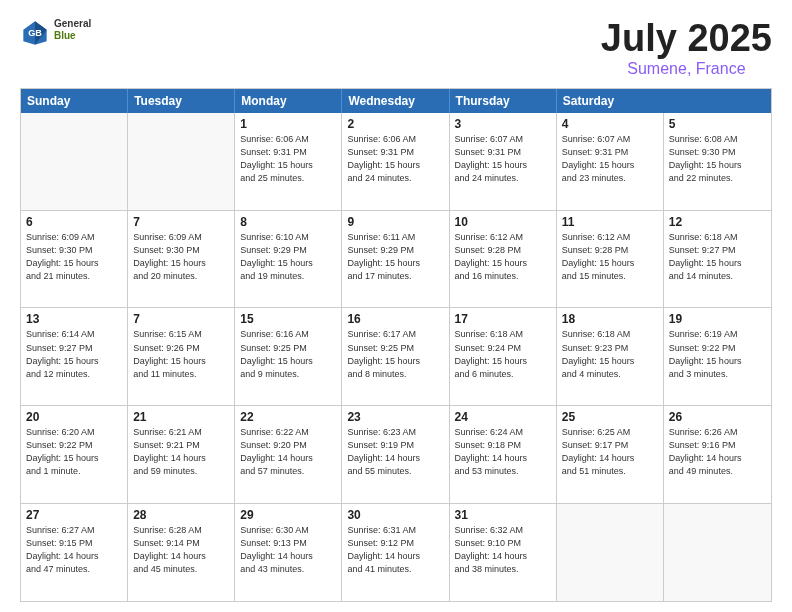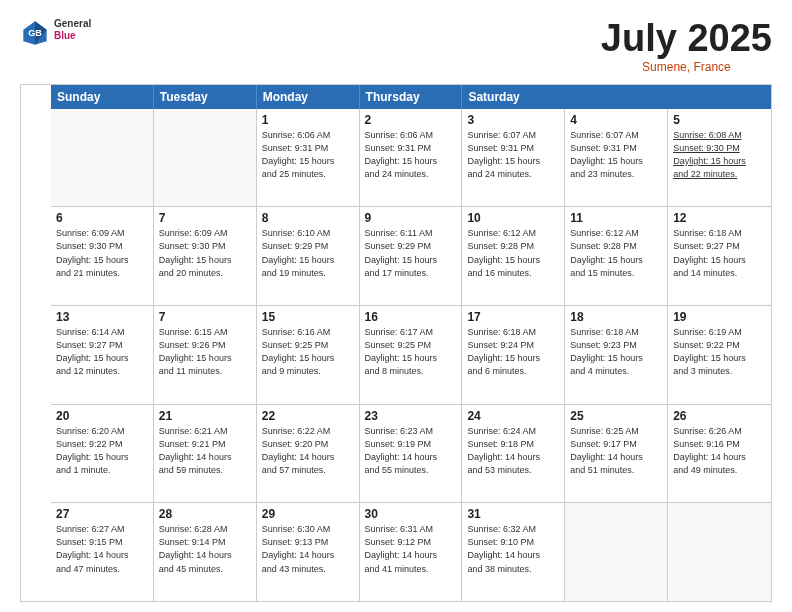--- a/index.html
+++ b/index.html
@@ -35,29 +35,28 @@
     .title-block {
       text-align: center;
     }
     .title-month {
       font-size: 38px;
       font-weight: bold;
       color: #222;
       line-height: 1.1;
     }
     .title-location {
-      font-size: 12px;
-      color: #c2410c;
+      font-size: 16px;
+      color: #8b5cf6;
     }
     .calendar {
       flex: 1;
       display: flex;
       flex-direction: column;
       border: 1px solid #ccc;
-      padding-left: 30px;
     }
     .cal-header {
       display: grid;
       grid-template-columns: repeat(7, 1fr);
       background: #2a6db5;
     }
     .cal-header-cell {
       color: #fff;
       font-size: 12px;
       font-weight: bold;
@@ -108,35 +107,36 @@
   <div class="header">
     <div class="logo">
       <svg class="logo-icon" viewBox="0 0 36 36">
         <polygon points="18,4 32,14 32,28 18,32 4,28 4,14" fill="#2a6db5"></polygon>
         <polygon points="18,4 32,14 18,32" fill="#1a4f8a"></polygon>
         <text x="18" y="22" text-anchor="middle" fill="white" font-size="11" font-weight="bold">GB</text>
       </svg>
       <div>
         <div style="font-size:10px;font-weight:bold;line-height:1.2;">
           <span style="color:#333;">General</span><br>
-          <span style="color:#be185d;">Blue</span>
+          <span style="color:#4d7c0f;">Blue</span>
         </div>
       </div>
     </div>
     <div class="title-block">
       <div class="title-month">July 2025</div>
       <div class="title-location">Sumene, France</div>
     </div>
   </div>
 
   <div class="calendar">
     <div class="cal-header">
       <div class="cal-header-cell">Sunday</div>
       <div class="cal-header-cell">Tuesday</div>
       <div class="cal-header-cell">Monday</div>
+      <div class="cal-header-cell">Wednesday</div>
       <div class="cal-header-cell">Thursday</div>
       <div class="cal-header-cell">Saturday</div>
     </div>
     <div class="cal-body" id="cal-body">
     <div class="cal-row">
           <div class="cal-cell empty"></div>
           <div class="cal-cell empty"></div>
           <div class="cal-cell">
             <span class="day-num">1</span>
             <div class="cell-info" style="white-space: pre-line;">Sunrise: 6:06 AM
@@ -160,21 +160,21 @@
           </div>
           <div class="cal-cell">
             <span class="day-num">4</span>
             <div class="cell-info" style="white-space: pre-line;">Sunrise: 6:07 AM
 Sunset: 9:31 PM
 Daylight: 15 hours
 and 23 minutes.</div>
           </div>
           <div class="cal-cell">
             <span class="day-num">5</span>
-            <div class="cell-info" style="white-space: pre-line; text-decoration: underline;">Sunrise: 6:08 AM
+            <div class="cell-info" style="white-space: pre-line;">Sunrise: 6:08 AM
 Sunset: 9:30 PM
 Daylight: 15 hours
 and 22 minutes.</div>
           </div>
         </div>
         <div class="cal-row">
           <div class="cal-cell">
             <span class="day-num">6</span>
             <div class="cell-info" style="white-space: pre-line;">Sunrise: 6:09 AM
 Sunset: 9:30 PM

